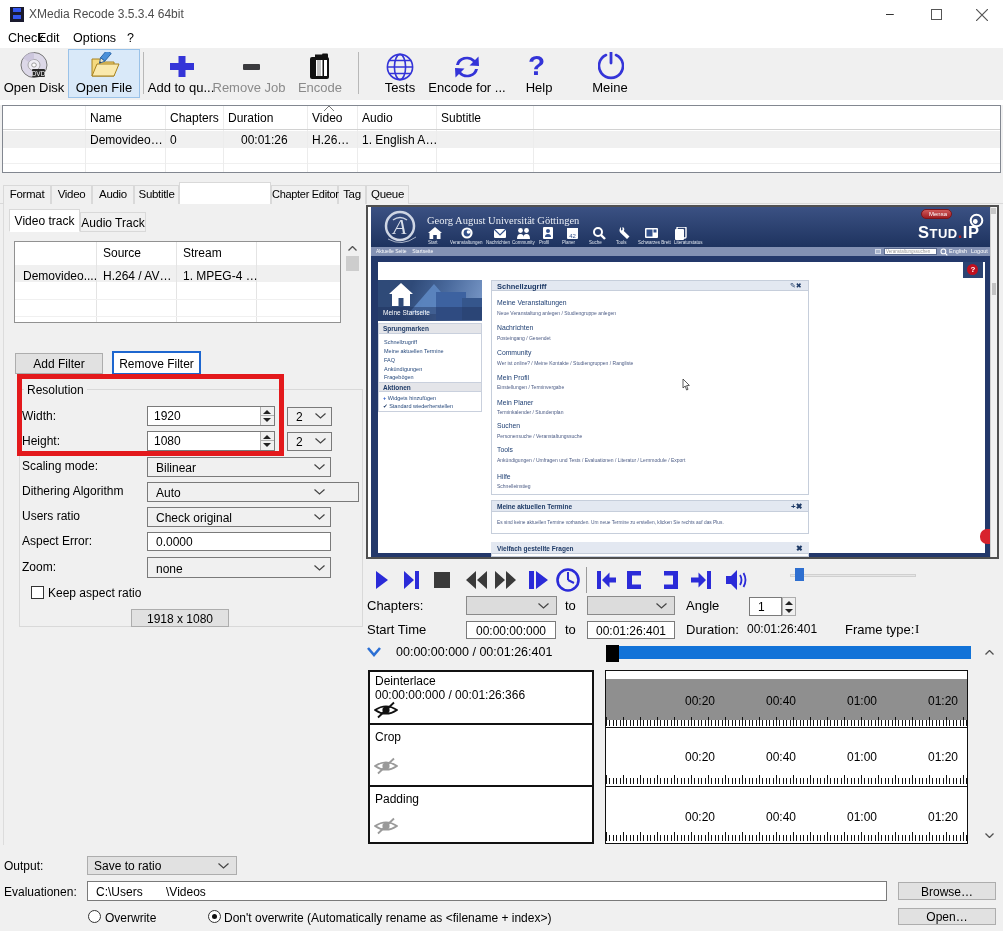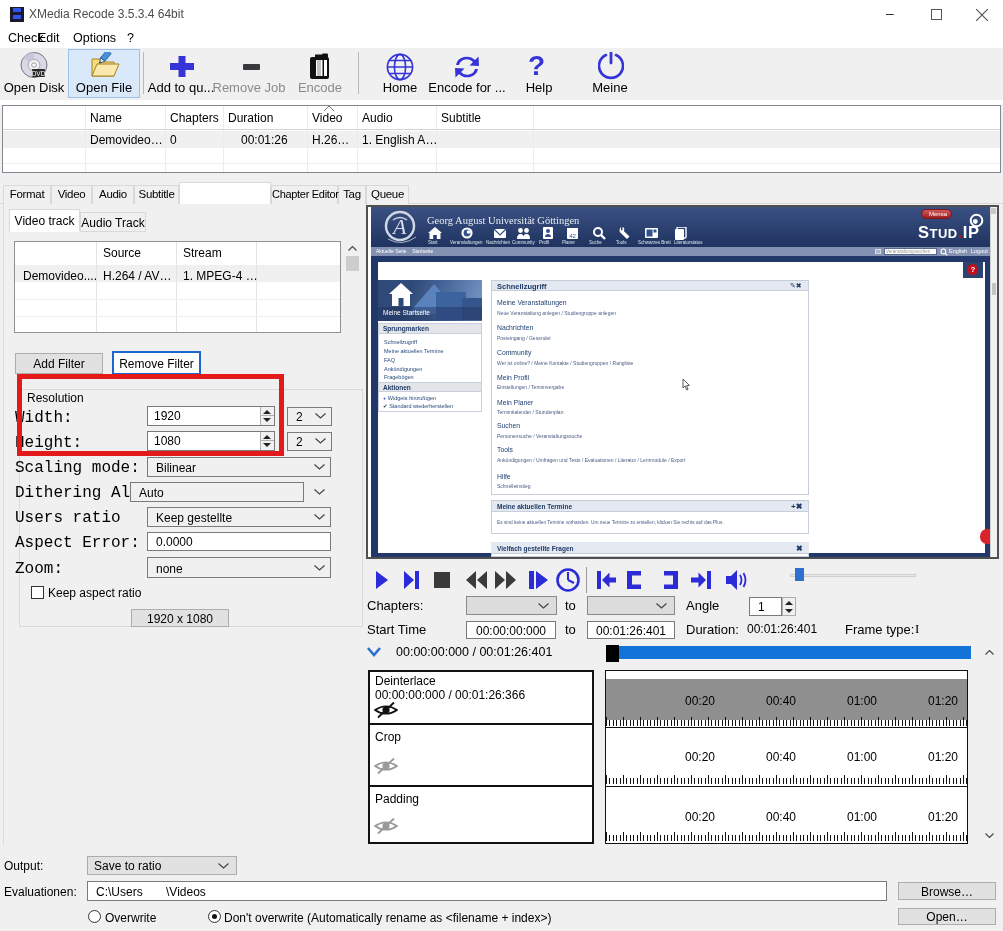--- a/index.html
+++ b/index.html
@@ -24,30 +24,30 @@
 .fl-row { position:absolute; left:0; top:25px; width:100%; height:16px; background:#f0f0f0; }
 .fl-cell { position:absolute; top:27px; font-size:12px; }
 .fl-line { position:absolute; left:0; width:100%; height:1px; background:#f0f0f0; }
 
 .tab { position:absolute; top:185px; height:19px; background:#f0f0f0; border:1px solid #d9d9d9; border-bottom:none; font-size:11.5px; letter-spacing:-0.3px; text-align:center; padding-top:2px; white-space:nowrap; }
 .tab.sel { top:182px; height:22px; background:#fff; z-index:3; }
 #tabline { left:0; top:203px; width:1003px; height:1px; background:#d9d9d9; }
 
 .subtab { position:absolute; font-size:12px; text-align:center; border:1px solid #d9d9d9; background:#f0f0f0; }
 .subtab.sel { background:#fff; border-bottom:1px solid #fff; z-index:2; }
-#vtable { left:14px; top:241px; width:327px; height:92px; background:#fff; border:1px solid #919191; }
+#vtable { left:14px; top:241px; width:327px; height:82px; background:#fff; border:1px solid #919191; }
 .vt-col { position:absolute; top:0; height:100%; width:1px; background:#e4e4e4; }
 .vt-h { position:absolute; top:4px; font-size:12px; }
 .btn { position:absolute; background:#e1e1e1; border:1px solid #adadad; font-size:12px; text-align:center; }
 #redrect { left:17px; top:374px; width:267px; height:82px; border:5px solid #e3191c; z-index:5; }
 .grp { position:absolute; border:1px solid #d9d9d9; }
-.grplbl { position:absolute; background:#f0f0f0; font-size:12px; padding:0 3px;margin-top:8px; }
+.grplbl { position:absolute; background:#f0f0f0; font-size:12px; padding:0 3px; }
 .inp { position:absolute; background:#fff; border:1px solid #7a7a7a; font-size:12px; }
 .combo { position:absolute; background:#f0f0f0; border:1px solid #7a7a7a; font-size:12px; }
-.frow { position:absolute; left:15px; font-size:16px;font-family:Liberation Mono, monospace; }
+.frow { position:absolute; left:22px; font-size:12px; }
 
 #preview { left:366px; top:205px; width:633px; height:354px; border:2px solid #505050; background:#fff; }
 
 .ctl-lbl { position:absolute; font-size:13px; }
 
 .fbox { position:absolute; left:368px; width:226px; background:#fff; border:2px solid #111; border-bottom:none; font-size:12px; }
 .tlbox { position:absolute; left:605px; width:363px; background:#fff; border:1px solid #111; border-bottom:none; }
 .ticks { position:absolute; left:0; width:100%; height:6px;
   background:repeating-linear-gradient(90deg,#111 0 1px,transparent 1px 3.4px); }
 .ticks2 { position:absolute; left:0; width:100%; height:9px;
@@ -133,21 +133,21 @@
 
 <svg class="abs" style="left:598px;top:52px" width="26" height="28" viewBox="0 0 26 28">
  <path d="M8 3 A12 12 0 1 0 18 3" fill="none" stroke="#3434d8" stroke-width="2.6" stroke-linecap="round"></path>
  <line x1="13" y1="0.5" x2="13" y2="11" stroke="#3434d8" stroke-width="2.8" stroke-linecap="round"></line>
 </svg>
 <div class="tb-label" style="left:-26px;top:80px">Open Disk</div>
 <div class="tb-label" style="left:44px;top:80px">Open File</div>
 <div class="tb-label" style="left:121px;top:80px">Add to qu...</div>
 <div class="tb-label gray" style="left:189px;top:80px">Remove Job</div>
 <div class="tb-label gray" style="left:260px;top:80px">Encode</div>
-<div class="tb-label" style="left:340px;top:80px">Home</div>
+<div class="tb-label" style="left:340px;top:80px">Tests</div>
 <div class="tb-label" style="left:407px;top:80px">Encode for ...</div>
 <div class="tb-label" style="left:479px;top:80px">Help</div>
 <div class="tb-label" style="left:550px;top:80px">Meine</div>
 <div class="tbsep" style="left:143px;top:52px"></div>
 <div class="tbsep" style="left:358px;top:52px"></div>
 <div class="abs" style="left:0;top:100px;width:1003px;height:5px;background:#fff"></div>
 
 <div class="abs" id="filelist">
  <div class="fl-row"></div>
  <div class="fl-line" style="top:41px"></div>
@@ -247,39 +247,39 @@
 <div class="combo" style="left:287px;top:432px;width:45px;height:19px;padding:2px 0 0 8px">2</div>
 <svg class="abs" style="left:315px;top:438px" width="11" height="6" viewBox="0 0 11 6">
     <path d="M0.5 0.5 L5.5 5 L10.5 0.5" fill="none" stroke="#444" stroke-width="1.2"></path>
   </svg>
 <div class="frow" style="top:459px">Scaling mode:</div>
 <div class="combo" style="left:147px;top:457px;width:184px;height:20px;padding:3px 0 0 8px">Bilinear</div>
 <svg class="abs" style="left:314px;top:464px" width="11" height="6" viewBox="0 0 11 6">
     <path d="M0.5 0.5 L5.5 5 L10.5 0.5" fill="none" stroke="#444" stroke-width="1.2"></path>
   </svg>
 <div class="frow" style="top:484px">Dithering Algorithm</div>
-<div class="combo" style="left:130px;top:482px;width:174px;height:20px;padding:3px 0 0 8px">Auto</div>
+<div class="combo" style="left:147px;top:482px;width:212px;height:20px;padding:3px 0 0 8px">Auto</div>
 <svg class="abs" style="left:314px;top:489px" width="11" height="6" viewBox="0 0 11 6">
     <path d="M0.5 0.5 L5.5 5 L10.5 0.5" fill="none" stroke="#444" stroke-width="1.2"></path>
   </svg>
 <div class="frow" style="top:509px">Users ratio</div>
-<div class="combo" style="left:147px;top:507px;width:184px;height:20px;padding:3px 0 0 8px">Keep gestellte</div>
+<div class="combo" style="left:147px;top:507px;width:184px;height:20px;padding:3px 0 0 8px">Check original</div>
 <svg class="abs" style="left:314px;top:514px" width="11" height="6" viewBox="0 0 11 6">
     <path d="M0.5 0.5 L5.5 5 L10.5 0.5" fill="none" stroke="#444" stroke-width="1.2"></path>
   </svg>
 <div class="frow" style="top:534px">Aspect Error:</div>
 <div class="inp" style="left:147px;top:532px;width:184px;height:19px;padding:2px 0 0 8px">0.0000</div>
 <div class="frow" style="top:560px">Zoom:</div>
 <div class="combo" style="left:147px;top:557px;width:184px;height:21px;padding:4px 0 0 8px">none</div>
 <svg class="abs" style="left:314px;top:565px" width="11" height="6" viewBox="0 0 11 6">
     <path d="M0.5 0.5 L5.5 5 L10.5 0.5" fill="none" stroke="#444" stroke-width="1.2"></path>
   </svg>
 <div class="abs" style="left:31px;top:586px;width:13px;height:13px;background:#fff;border:1px solid #333"></div>
 <div class="lbl" style="left:48px;top:586px">Keep aspect ratio</div>
-<div class="btn" style="left:131px;top:609px;width:98px;height:18px;padding-top:2px">1920 x 1080</div>
+<div class="btn" style="left:131px;top:609px;width:98px;height:18px;padding-top:2px">1918 x 1080</div>
 
 <div class="abs" id="preview"></div>
 <div class="abs" id="pv" style="left:366px;top:205px;width:633px;height:353px;overflow:hidden;background:transparent">
  <div class="abs" style="left:2px;top:2px;width:629px;height:350px;background:#fff"></div>
 
  <div class="abs" style="left:5px;top:2px;width:620px;height:350px;background:#23386a"></div>
 
  <div class="abs" style="left:5px;top:2px;width:620px;height:40px;background:linear-gradient(#3b5183,#1e335f)"></div>
 
  <svg class="abs" style="left:17px;top:4px" width="38" height="36" viewBox="0 0 38 36">

